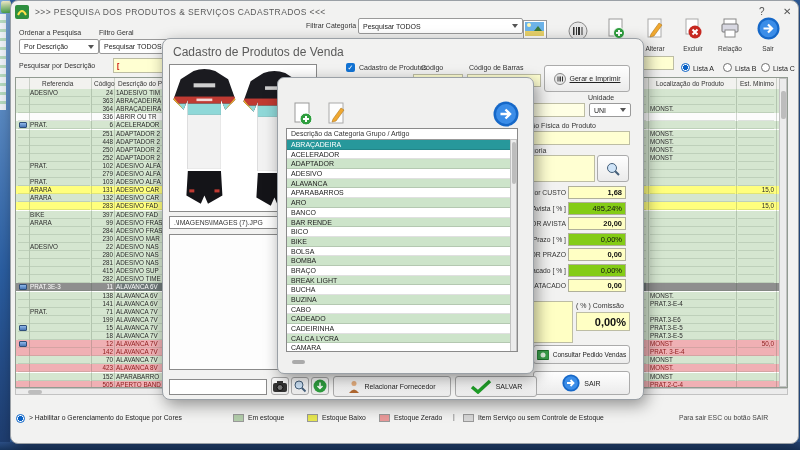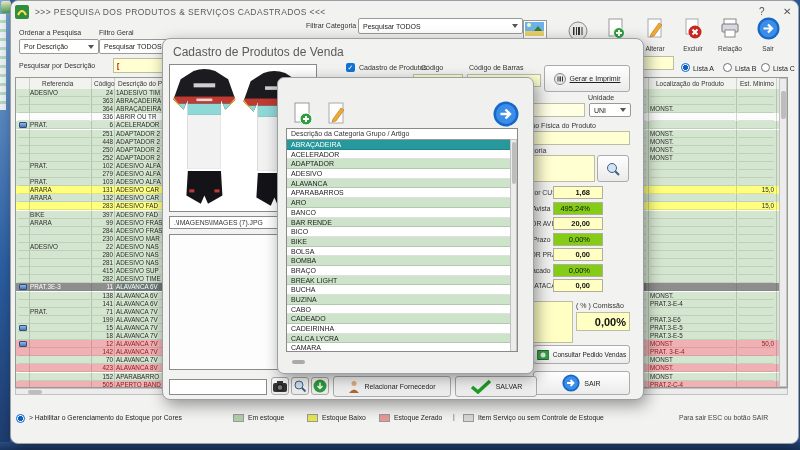--- a/index.html
+++ b/index.html
@@ -53,22 +53,22 @@
   .sbar{position:absolute;background:#ececec;border:1px solid #c2c2c2;box-sizing:border-box;}
   .sthumb{position:absolute;background:#bdbdbd;border-radius:2px;}
   
   .sw{position:absolute;width:11px;height:8px;border:1px solid #999;box-sizing:border-box;}
   .leg{position:absolute;font-size:6.8px;color:#222;white-space:nowrap;}
   
   #cadwin{left:162px;top:38px;width:480px;height:360px;border-radius:8px;z-index:10;}
   #cadwin .wtitle{position:absolute;left:10px;top:6px;font-size:12px;color:#5a5a5a;}
   .frame{position:absolute;background:#fff;border:1px solid #8a8a8a;box-sizing:border-box;}
   .pf-label{position:absolute;font-size:6.8px;color:#333;white-space:nowrap;right:77px;}
-  .pf-field{position:absolute;left:390px;width:50px;height:13px;border:1px solid #b0b09a;
-    box-sizing:border-box;font-size:7.5px;line-height:12px;text-align:right;padding-right:12px;color:#111;}
+  .pf-field{position:absolute;left:405px;width:58px;height:13px;border:1px solid #b0b09a;
+    box-sizing:border-box;font-size:7.5px;line-height:12px;text-align:right;padding-right:3px;color:#111;}
   .pf-yellow{background:#ffffc4;font-weight:bold;}
   .pf-white{background:#84cc16;font-weight:normal;}
   .cb{position:absolute;width:9px;height:9px;background:#1273d4;border-radius:2px;color:#fff;
     font-size:7px;line-height:9px;text-align:center;}
   
   #catdlg{left:277px;top:77px;width:255px;height:295px;border-radius:7px;z-index:20;background:#f0f0ef;}
   #catdlg .dtitle{position:absolute;left:0;top:0;right:0;height:17px;background:#181818;
     border-radius:6px 6px 0 0;color:#fff;font-size:7.5px;line-height:17px;padding-left:10px;}
   #catlist{position:absolute;left:8px;top:50px;width:232px;height:224px;background:#fff;
     border:1px solid #8a8a8a;box-sizing:border-box;overflow:hidden;}

